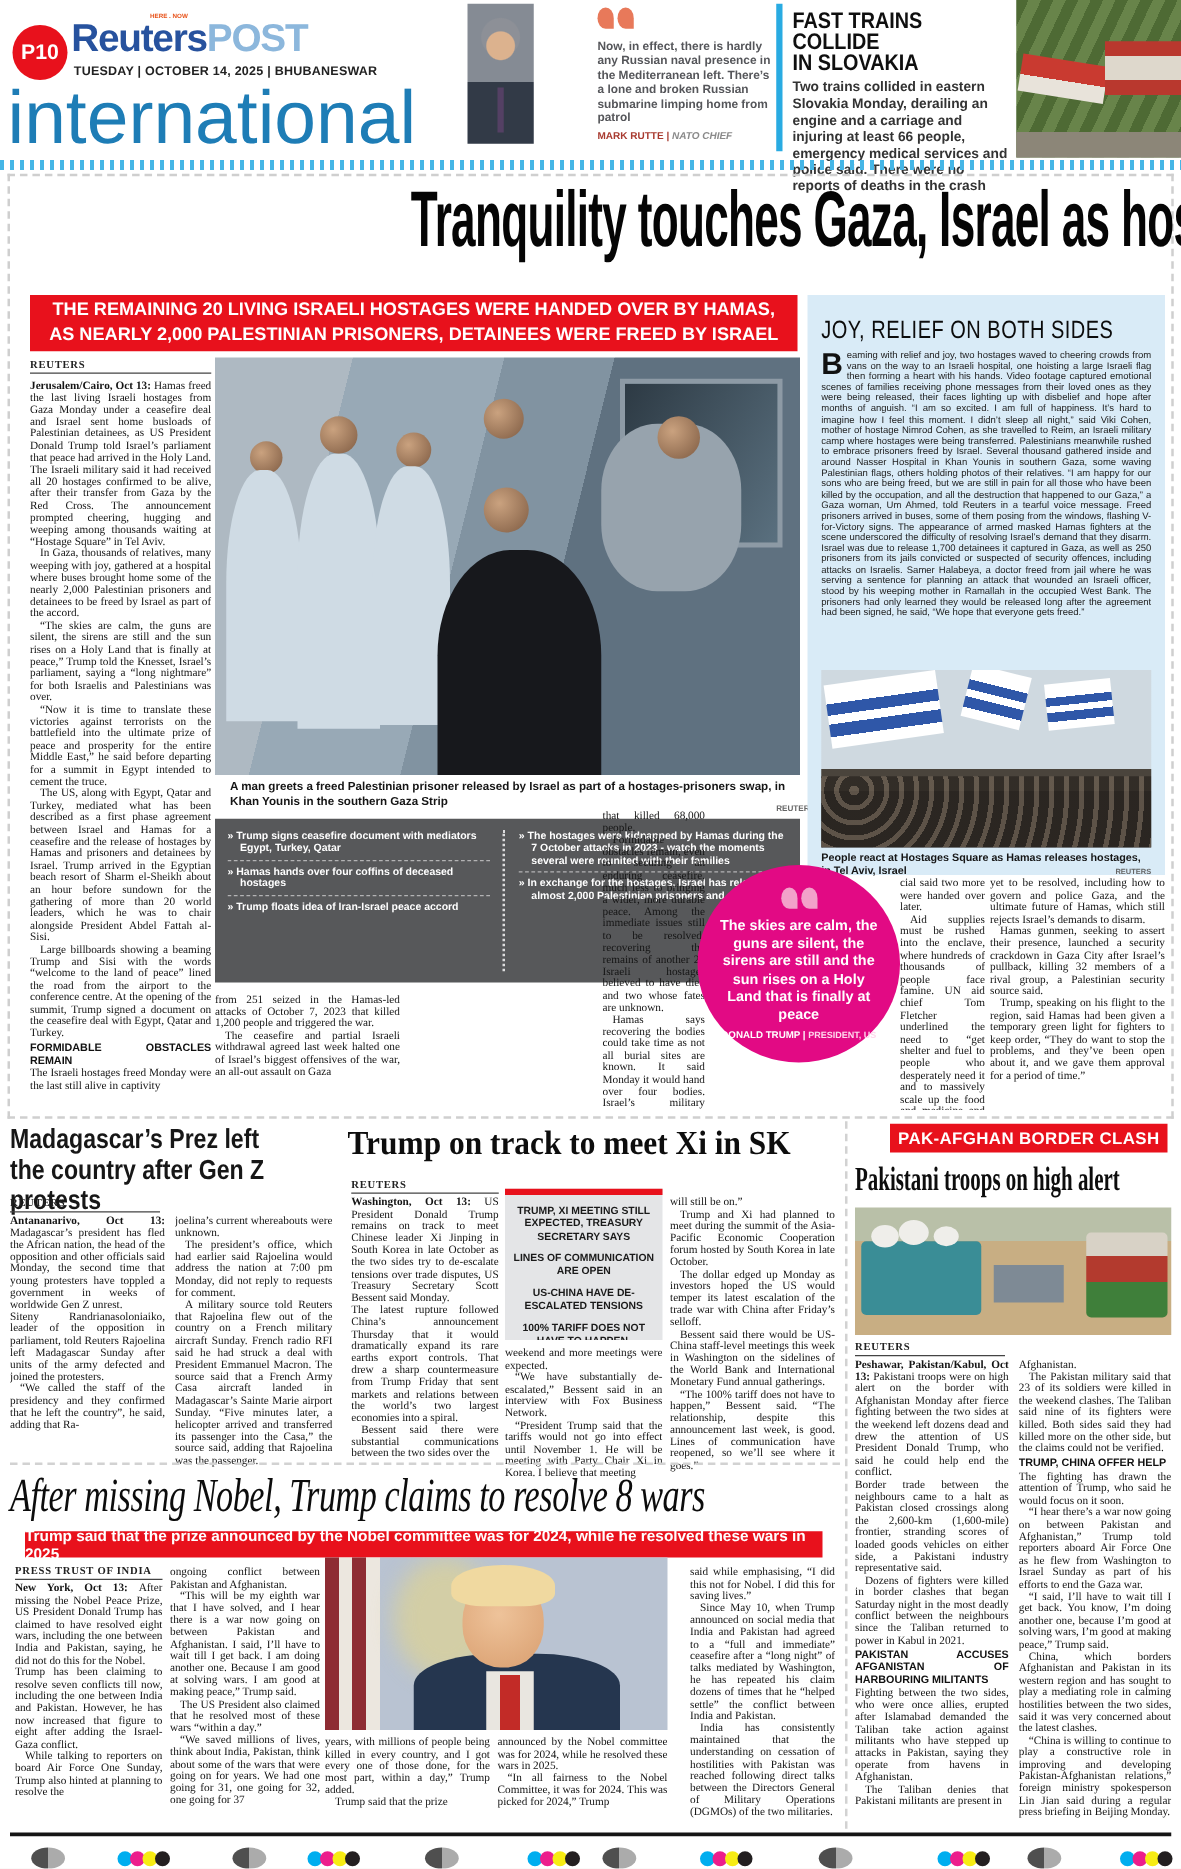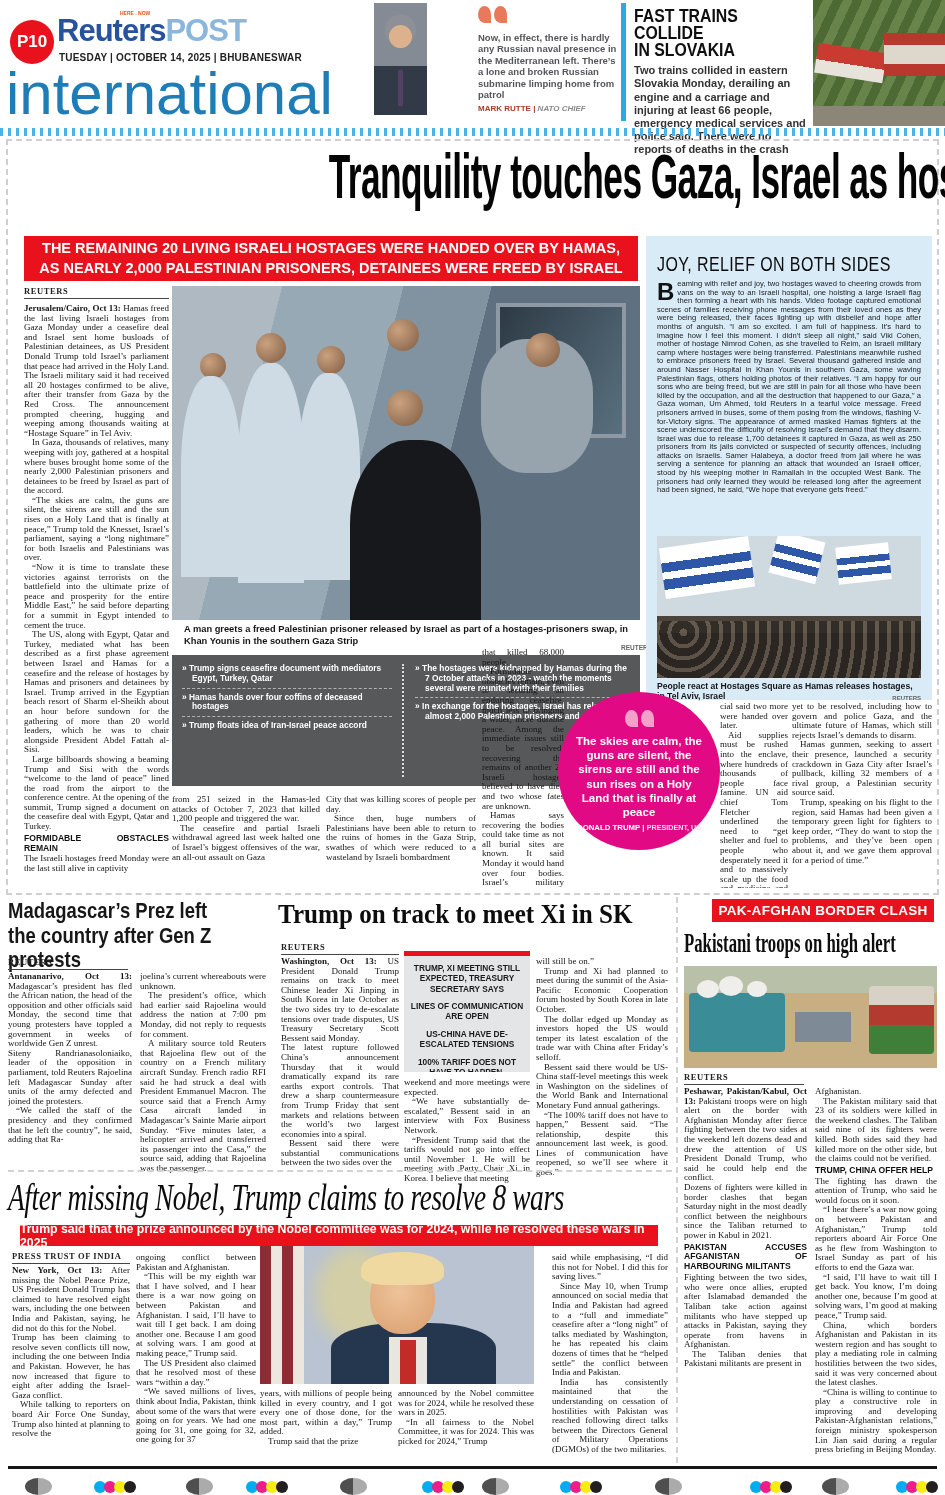--- a/index.html
+++ b/index.html
@@ -234,24 +234,20 @@
     <div class="fcol fright">
         <p>The hostages were kidnapped by Hamas during the 7 October attacks in 2023 - watch the moments several were reunited with their families</p>
         <p>In exchange for the hostages, Israel has released almost 2,000 Palestinian prisoners and detainees</p>
       </div>
   </div>
 
   <div class="bt abs" style="left:172px;top:795px;width:148px;height:92px;">
       <p>from 251 seized in the Hamas-led attacks of October 7, 2023 that killed 1,200 people and triggered the war.</p>
       <p>The ceasefire and partial Israeli withdrawal agreed last week halted one of Israel’s biggest offensives of the war, an all-out assault on Gaza</p>
     </div>
-  <div class="bt abs" style="left:326px;top:795px;width:150px;height:92px;">
-      <p>City that was killing scores of people per day.</p>
-      <p>Since then, huge numbers of Palestinians have been able to return to the ruins of homes in the Gaza Strip, swathes of which were reduced to a wasteland by Israeli bombardment</p>
-    </div>
 
   <div class="abs" style="left:482px;top:648px;width:158px;height:240px;">
     <div class="spacer-r"></div>
     <div class="bt" style="height:240px;">
         <p>that killed 68,000 people.</p>
         <p>Formidable obstacles remain, even to securing an enduring ceasefire, much less to bringing a wider, more durable peace. Among the immediate issues still to be resolved: recovering the remains of another 26 Israeli hostages believed to have died and two whose fates are unknown.</p>
         <p>Hamas says recovering the bodies could take time as not all burial sites are known. It said Monday it would hand over four bodies. Israel’s military confirmed it had received the first two, and an offi-</p>
       </div>
   </div>
 
@@ -350,20 +346,21 @@
     <span class="sack" style="left:5%;top:14%;width:22px;height:18px;"></span>
     <span class="sack" style="left:14%;top:10%;width:24px;height:20px;"></span>
     <span class="sack" style="left:25%;top:15%;width:20px;height:16px;"></span>
     <span class="mid"></span>
     <span class="t2"></span>
   </div>
   <div class="wire abs" style="left:684px;top:1072px;width:120px;">REUTERS</div>
   <div class="bt abs" style="left:684px;top:1087px;width:123px;height:374px;">
     <p class="pfirst"><strong>Peshawar, Pakistan/Kabul, Oct 13: </strong><span>Pakistani troops were on high alert on the border with Afghanistan Monday after fierce fighting between the two sides at the weekend left dozens dead and drew the attention of US President Donald Trump, who said he could help end the conflict.</span></p>
     <div>
+        <p>Border trade between the neighbours came to a halt as Pakistan closed crossings along the 2,600-km (1,600-mile) frontier, stranding scores of loaded goods vehicles on either side, a Pakistani industry representative said.</p>
         <p>Dozens of fighters were killed in border clashes that began Saturday night in the most deadly conflict between the neighbours since the Taliban returned to power in Kabul in 2021.</p>
       </div>
     <div class="colsub">PAKISTAN ACCUSES AFGANISTAN OF HARBOURING MILITANTS</div>
     <div>
         <p>Fighting between the two sides, who were once allies, erupted after Islamabad demanded the Taliban take action against militants who have stepped up attacks in Pakistan, saying they operate from havens in Afghanistan.</p>
         <p>The Taliban denies that Pakistani militants are present in</p>
       </div>
   </div>
   <div class="bt abs" style="left:815px;top:1087px;width:122px;height:374px;">
     <div>

